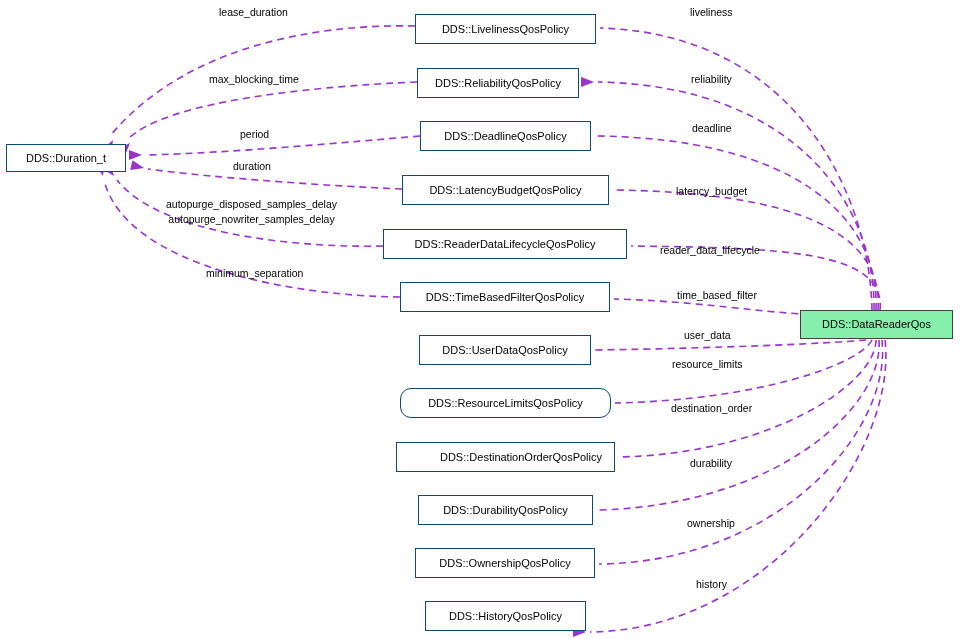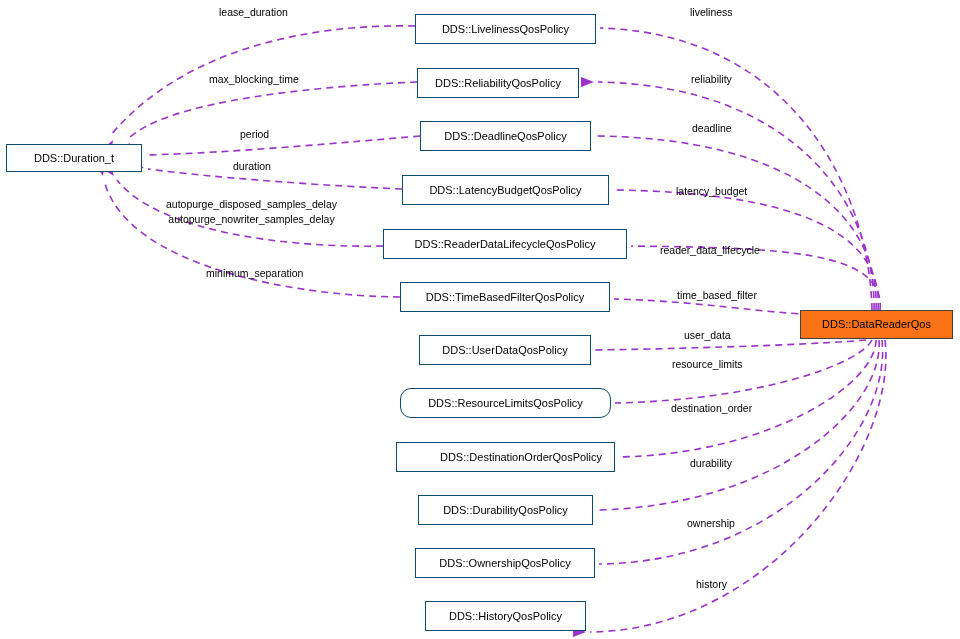--- a/index.html
+++ b/index.html
@@ -28,21 +28,21 @@
     display:flex;
     align-items:center;
     justify-content:center;
     font-size:11px;
     color:#000000;
     line-height:1;
     white-space:nowrap;
     letter-spacing:0px;
   }
   .node.current{
-    background:#f97316;
+    background:#86efac;
     border:1px solid #404040;
   }
   .node .nlabel{
     display:block;
     padding:0 6px;
   }
   .edge-label{
     position:absolute;
     font-size:10.5px;
     color:#000000;
@@ -128,21 +128,21 @@
         <path d="M 882,340 C 892,430 780,562 599,564" fill="none" stroke="#9a32cd" stroke-width="1.6" stroke-dasharray="7,5"></path>
         <polygon points="0,0 13,-5 13,5" fill="#9a32cd" transform="translate(595,564) rotate(180)"></polygon>
       </g>
       <g>
         <path d="M 885,340 C 898,450 770,630 590,632" fill="none" stroke="#9a32cd" stroke-width="1.6" stroke-dasharray="7,5"></path>
         <polygon points="0,0 13,-5 13,5" fill="#9a32cd" transform="translate(586,632) rotate(180)"></polygon>
       </g>
     </svg>
 
   <div id="node-layer">
-      <div class="node" style="left: 6px; top: 144px; width: 136px; height: 28px;">
+      <div class="node" style="left: 6px; top: 144px; width: 120px; height: 28px;">
         <span class="nlabel">DDS::Duration_t</span>
       </div>
       <div class="node" style="left: 415px; top: 14px; width: 181px; height: 30px;">
         <span class="nlabel">DDS::LivelinessQosPolicy</span>
       </div>
       <div class="node" style="left: 417px; top: 68px; width: 162px; height: 30px;">
         <span class="nlabel">DDS::ReliabilityQosPolicy</span>
       </div>
       <div class="node" style="left: 420px; top: 121px; width: 171px; height: 30px;">
         <span class="nlabel">DDS::DeadlineQosPolicy</span>

